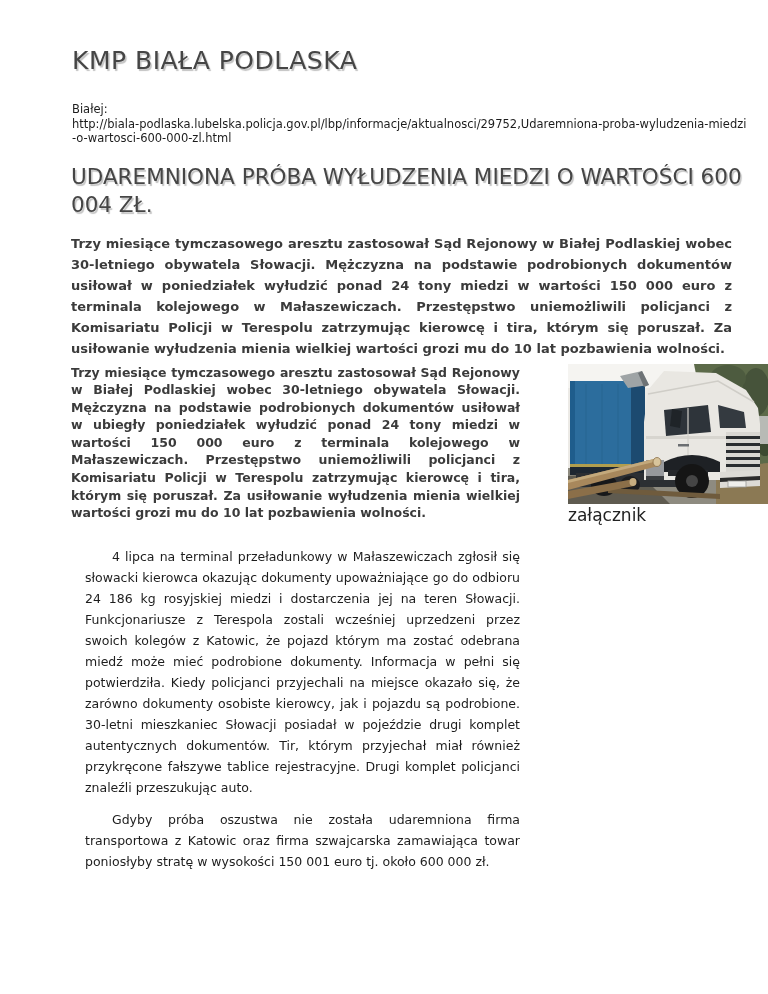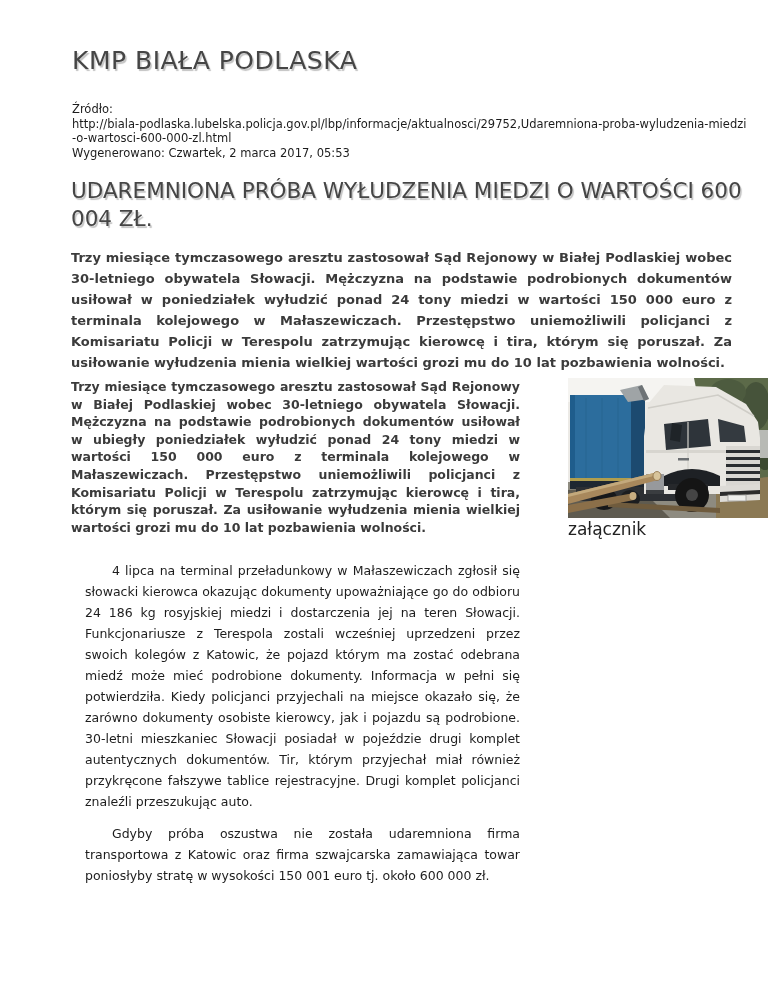--- a/index.html
+++ b/index.html
@@ -60,23 +60,22 @@
   }
 </style>
 </head>
 <body>
 
 <div class="page">
 
   <h1 class="site-title">KMP BIAŁA PODLASKA</h1>
 
   <div class="meta">
-    <div>Źródło:</div>
+    <div>Białej:</div>
     <div class="url">http://biala-podlaska.lubelska.policja.gov.pl/lbp/informacje/aktualnosci/29752,Udaremniona-proba-wyludzenia-miedzi-o-wartosci-600-000-zl.html</div>
-    <div>Wygenerowano: Czwartek, 2 marca 2017, 05:53</div>
   </div>
 
   <h2 class="article-title">UDAREMNIONA PRÓBA WYŁUDZENIA MIEDZI O WARTOŚCI 600 004 ZŁ.</h2>
 
   <p class="lead">Trzy miesiące tymczasowego aresztu zastosował Sąd Rejonowy w Białej Podlaskiej wobec 30-letniego obywatela Słowacji. Mężczyzna na podstawie podrobionych dokumentów usiłował w poniedziałek wyłudzić ponad 24 tony miedzi w wartości 150 000 euro z terminala kolejowego w Małaszewiczach. Przestępstwo uniemożliwili policjanci z Komisariatu Policji w Terespolu zatrzymując kierowcę i tira, którym się poruszał. Za usiłowanie wyłudzenia mienia wielkiej wartości grozi mu do 10 lat pozbawienia wolności.</p>
 
   <div class="cols">
 
     <div class="textcol">
       <p class="intro">Trzy miesiące tymczasowego aresztu zastosował Sąd Rejonowy w Białej Podlaskiej wobec 30-letniego obywatela Słowacji. Mężczyzna na podstawie podrobionych dokumentów usiłował w ubiegły poniedziałek wyłudzić ponad 24 tony miedzi w wartości 150 000 euro z terminala kolejowego w Małaszewiczach. Przestępstwo uniemożliwili policjanci z Komisariatu Policji w Terespolu zatrzymując kierowcę i tira, którym się poruszał. Za usiłowanie wyłudzenia mienia wielkiej wartości grozi mu do 10 lat pozbawienia wolności.</p>

